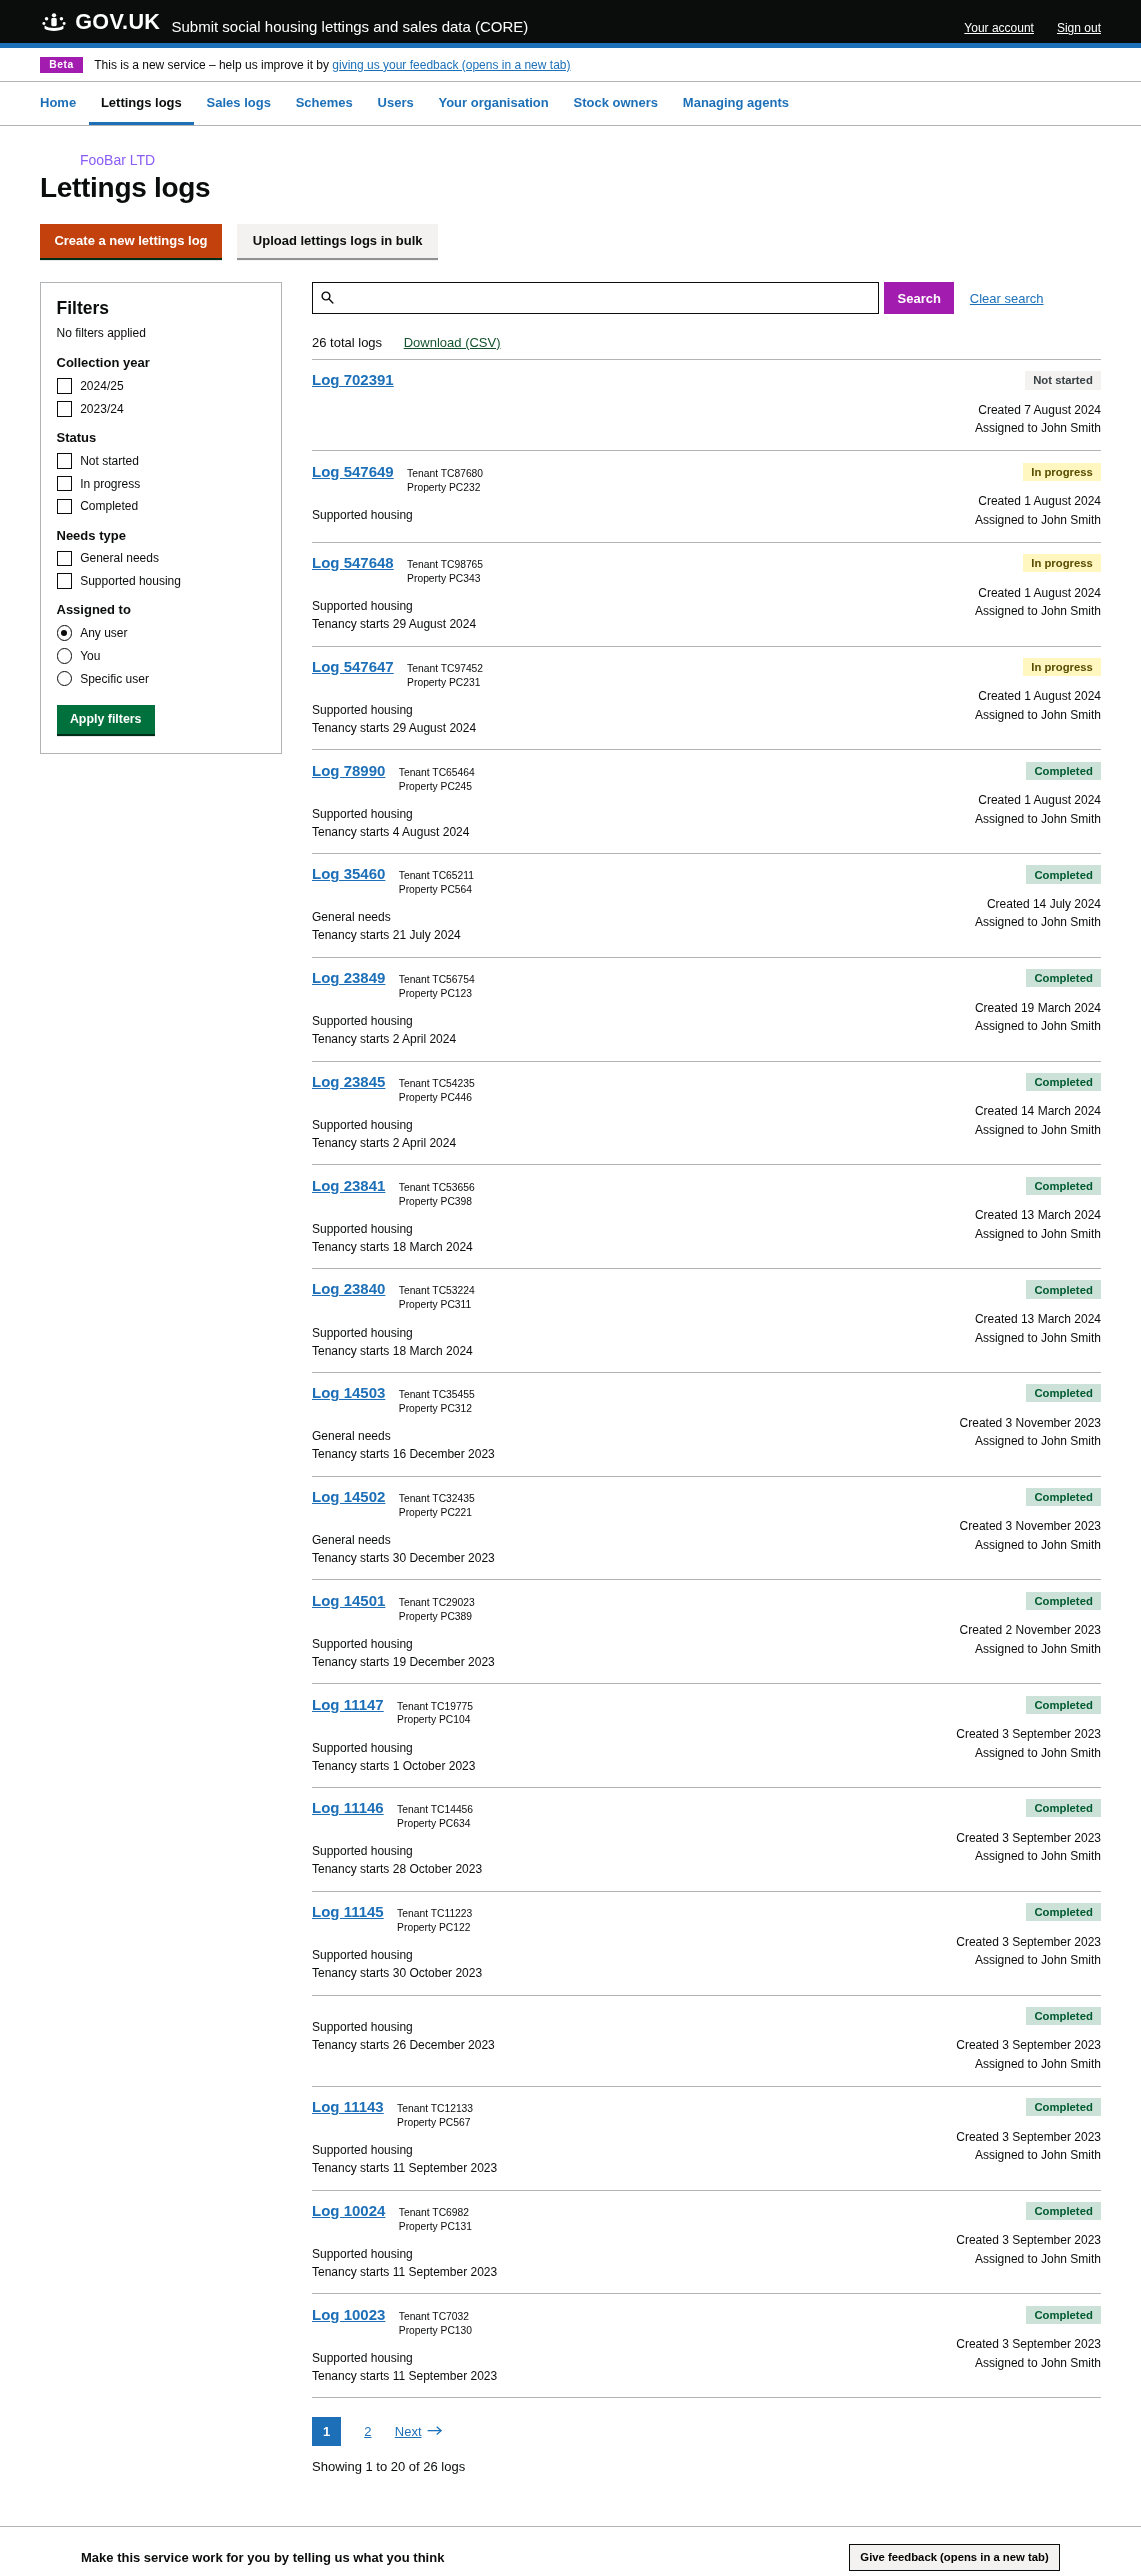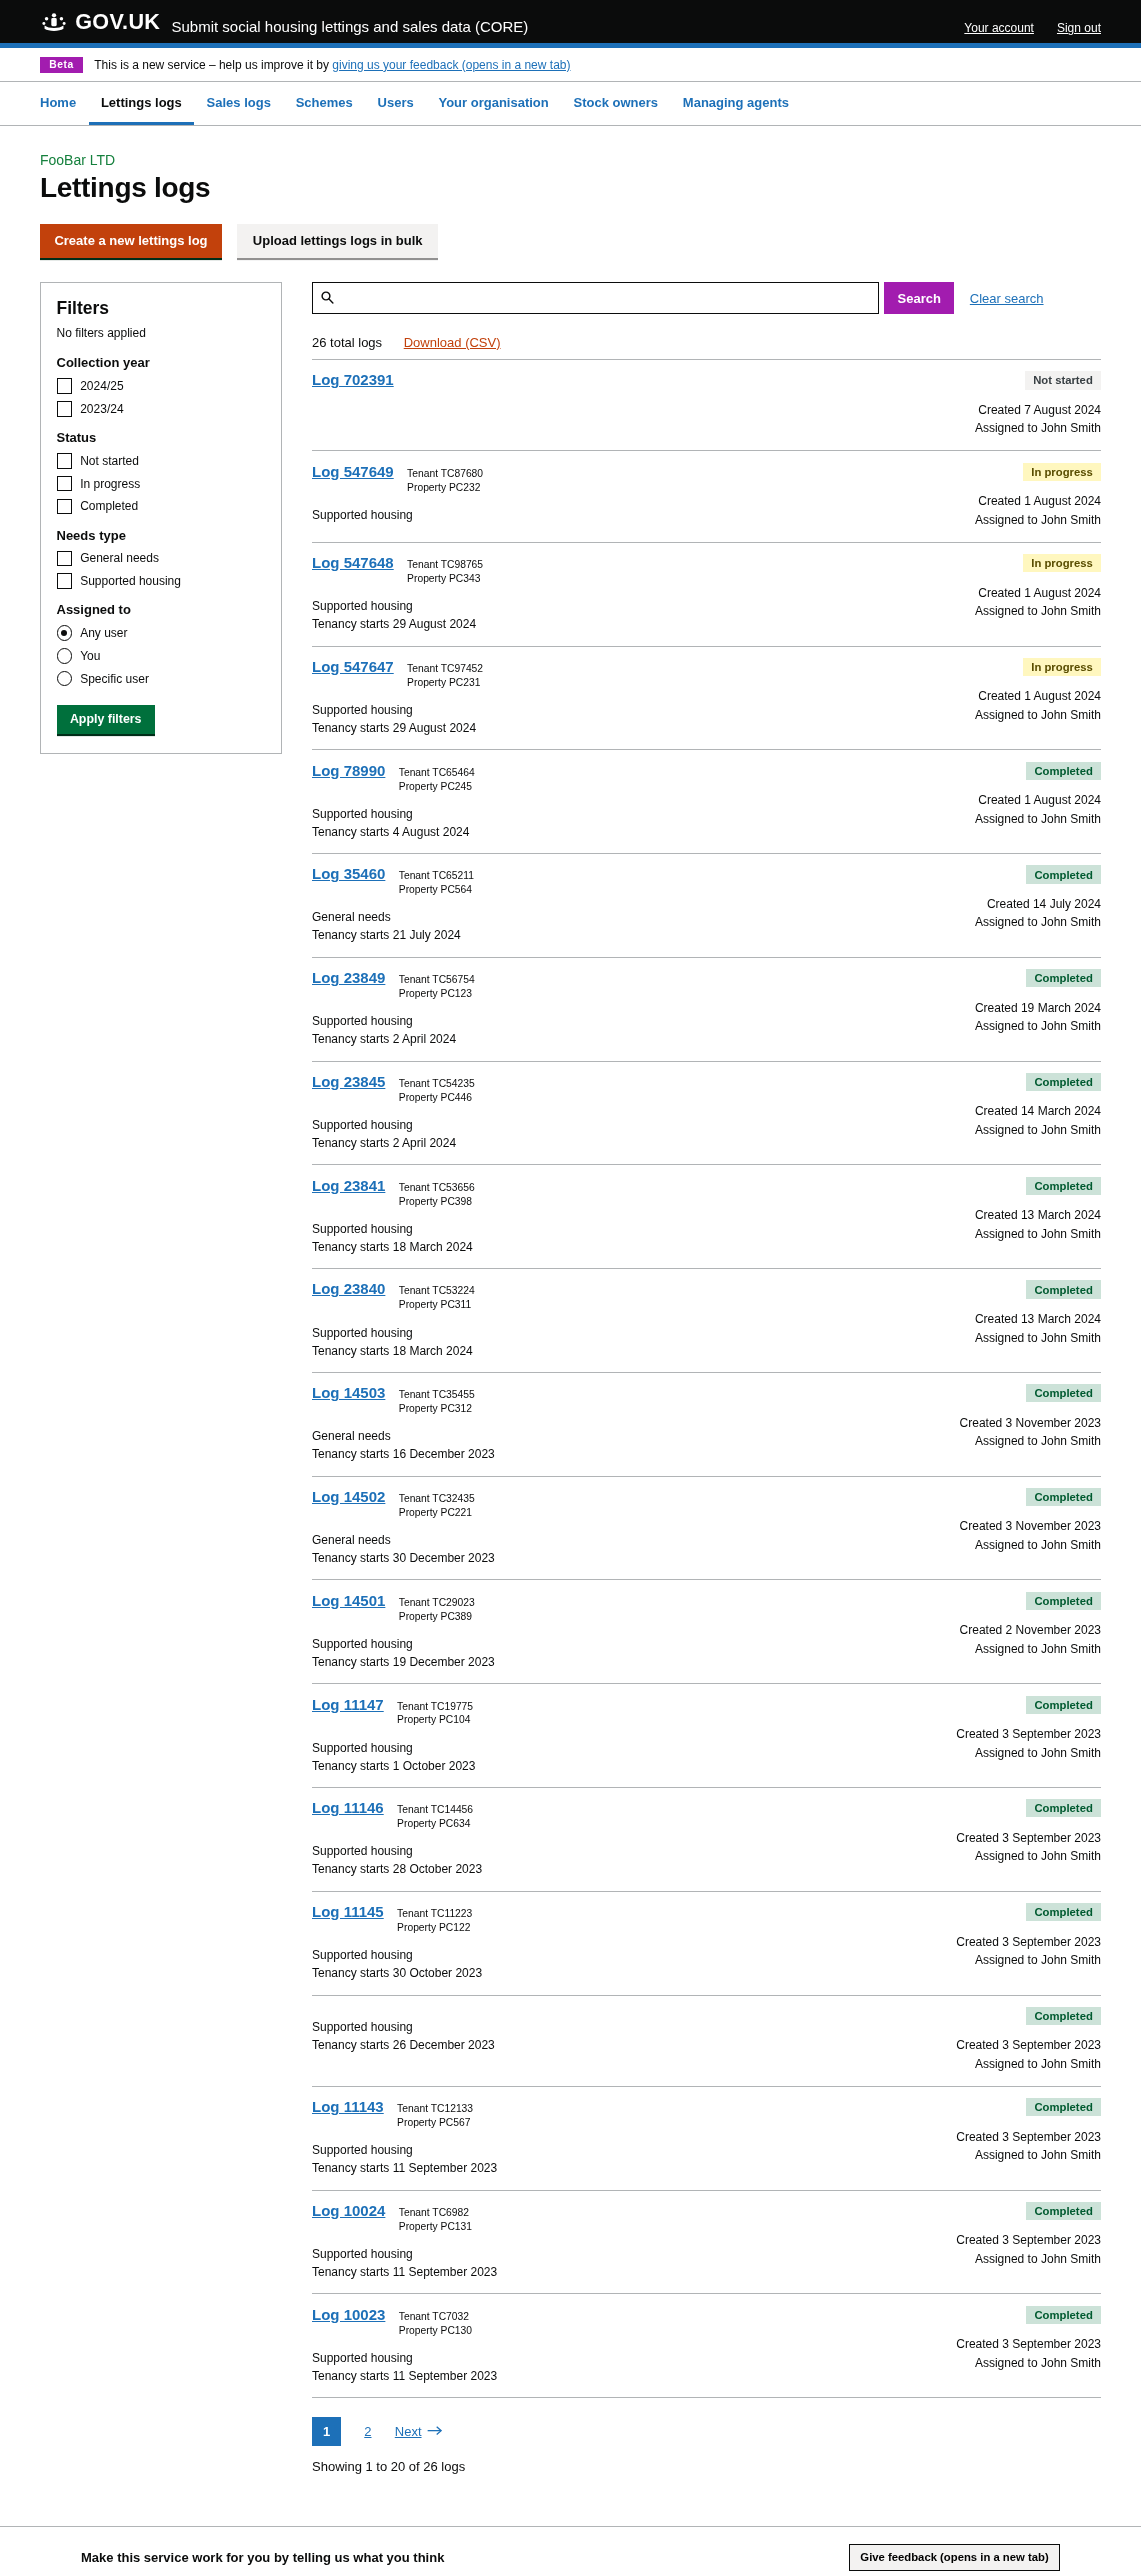--- a/index.html
+++ b/index.html
@@ -101,22 +101,23 @@
   .nav-item.active {
     color: #0b0c0c;
     border-bottom-color: #1d70b8;
   }
 
   
   .main { width: 1061px; margin: 0 auto; padding-top: 26px; }
 
   .caption {
     font-size: 14px;
-    color: #15803d;
+    color: #8b5cf6;
     margin-bottom: 4.1px;
+    margin-left: 40px;
   }
   .page-title {
     font-size: 28px;
     font-weight: bold;
     margin: 0 0 20.6px 0;
     letter-spacing: -0.3px;
   }
 
   .action-row { display: flex; gap: 15.5px; margin-bottom: 24px; }
   .btn {
@@ -250,21 +251,21 @@
     align-self: center;
   }
 
   .results-meta {
     display: flex;
     gap: 21.6px;
     font-size: 13px;
     margin-bottom: 9.3px;
   }
   .results-meta .count { font-weight: normal; color: #0b0c0c; }
-  .results-meta a { color: #c2410c; }
+  .results-meta a { color: #14532d; }
 
   
   .log-list { border-top: 1px solid #b1b4b6; }
   .log-row {
     border-bottom: 0.5px solid #b1b4b6;
     padding: 11.3px 0 12.4px 0;
     display: flex;
     position: relative;
     min-height: 77px;
   }

